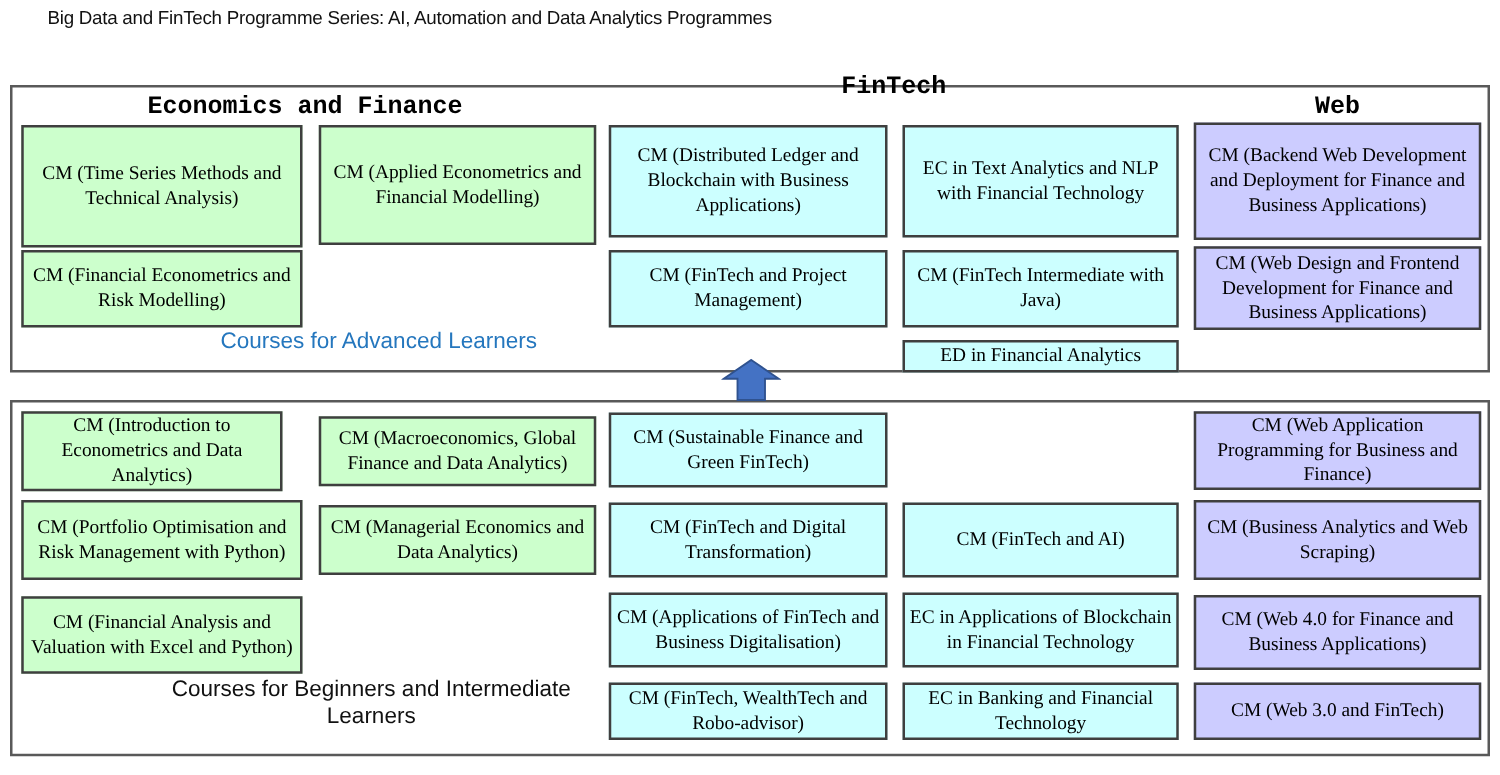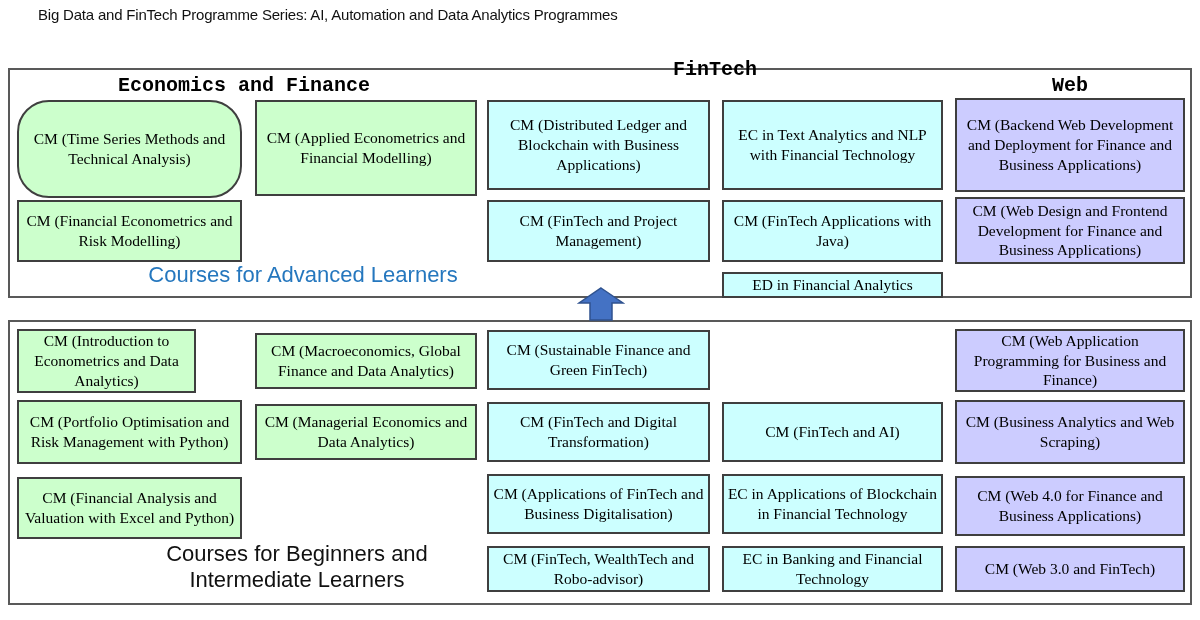--- a/index.html
+++ b/index.html
@@ -28,61 +28,61 @@
     border:2px solid var(--cell-border,#3f3f3f);
     display:flex;align-items:center;justify-content:center;
     text-align:center;font-size:15.5px;line-height:1.28;padding:1px 3px;
   }
   .cell.green{background:var(--green-cell,#ccffcc);}
   .cell.cyan{background:var(--cyan-cell,#ccffff);}
   .cell.purple{background:var(--purple-cell,#ccccff);}
   .cell.thin{padding:11px;line-height:1.05;}
   .level-label{
     position:absolute;text-align:center;
-    font-family:"Liberation Sans", sans-serif;font-size:22px;line-height:1.18;
+    font-family:"Liberation Sans", sans-serif;font-size:18px;line-height:1.18;
   }
   #advanced-label{left:8px;top:262px;width:590px;color:var(--advanced-label,#2577be);}
   #beginner-label{left:127px;top:541px;width:340px;color:#111;}
   #up-arrow{position:absolute;left:577px;top:287px;width:48px;height:34px;z-index:5;}
 </style>
 </head>
 <body>
 
 <div id="canvas">
 
   <div class="page-title">Big Data and FinTech Programme Series: AI, Automation and Data Analytics Programmes</div>
 
   <div class="big-box" id="advanced-box"></div>
 
   <div class="col-header" style="left:9px;top:73px;width:470px;">Economics and Finance</div>
   <div class="col-header" style="left:487px;top:57px;width:456px;">FinTech</div>
   <div class="col-header" style="left:955px;top:73px;width:230px;">Web</div>
 
-  <div class="cell green" style="left:17px;top:100px;width:225px;height:98px;border-radius:32px;">CM (Time Series Methods and Technical Analysis)</div>
+  <div class="cell green" style="left:17px;top:100px;width:225px;height:98px;">CM (Time Series Methods and Technical Analysis)</div>
   <div class="cell green" style="left:255px;top:100px;width:222px;height:96px;">CM (Applied Econometrics and Financial Modelling)</div>
   <div class="cell cyan" style="left:487px;top:100px;width:223px;height:90px;">CM (Distributed Ledger and Blockchain with Business Applications)</div>
   <div class="cell cyan" style="left:722px;top:100px;width:221px;height:90px;">EC in Text Analytics and NLP with Financial Technology</div>
   <div class="cell purple" style="left:955px;top:98px;width:230px;height:94px;">CM (Backend Web Development and Deployment for Finance and Business Applications)</div>
 
   <div class="cell green" style="left:17px;top:200px;width:225px;height:62px;">CM (Financial Econometrics and Risk Modelling)</div>
   <div class="cell cyan" style="left:487px;top:200px;width:223px;height:62px;">CM (FinTech and Project Management)</div>
-  <div class="cell cyan" style="left:722px;top:200px;width:221px;height:62px;">CM (FinTech Applications with Java)</div>
+  <div class="cell cyan" style="left:722px;top:200px;width:221px;height:62px;">CM (FinTech Intermediate with Java)</div>
   <div class="cell purple" style="left:955px;top:197px;width:230px;height:67px;">CM (Web Design and Frontend Development for Finance and Business Applications)</div>
 
   <div class="cell cyan thin" style="left:722px;top:272px;width:221px;height:21px;">ED in Financial Analytics</div>
 
   <div class="level-label" id="advanced-label">Courses for Advanced Learners</div>
 
   <svg id="up-arrow" viewBox="0 0 48 34">
     <polygon points="24,1 46,16 35,16 35,33 13,33 13,16 2,16" style="fill:var(--arrow-fill,#4472c4);stroke:var(--arrow-stroke,#2f528f);stroke-width:1.5;"></polygon>
   </svg>
 
   <div class="big-box" id="beginner-box"></div>
 
-  <div class="cell green" style="left:17px;top:329px;width:179px;height:64px;">CM (Introduction to Econometrics and Data Analytics)</div>
+  <div class="cell green" style="left:17px;top:329px;width:209px;height:64px;">CM (Introduction to Econometrics and Data Analytics)</div>
   <div class="cell green" style="left:255px;top:333px;width:222px;height:56px;">CM (Macroeconomics, Global Finance and Data Analytics)</div>
   <div class="cell cyan" style="left:487px;top:330px;width:223px;height:60px;">CM (Sustainable Finance and Green FinTech)</div>
   <div class="cell purple" style="left:955px;top:329px;width:230px;height:63px;">CM (Web Application Programming for Business and Finance)</div>
 
   <div class="cell green" style="left:17px;top:400px;width:225px;height:64px;">CM (Portfolio Optimisation and Risk Management with Python)</div>
   <div class="cell green" style="left:255px;top:404px;width:222px;height:56px;">CM (Managerial Economics and Data Analytics)</div>
   <div class="cell cyan" style="left:487px;top:402px;width:223px;height:60px;">CM (FinTech and Digital Transformation)</div>
   <div class="cell purple" style="left:955px;top:400px;width:230px;height:64px;">CM (Business Analytics and Web Scraping)</div>
   <div class="cell cyan" style="left:722px;top:402px;width:221px;height:60px;">CM (FinTech and AI)</div>
 

